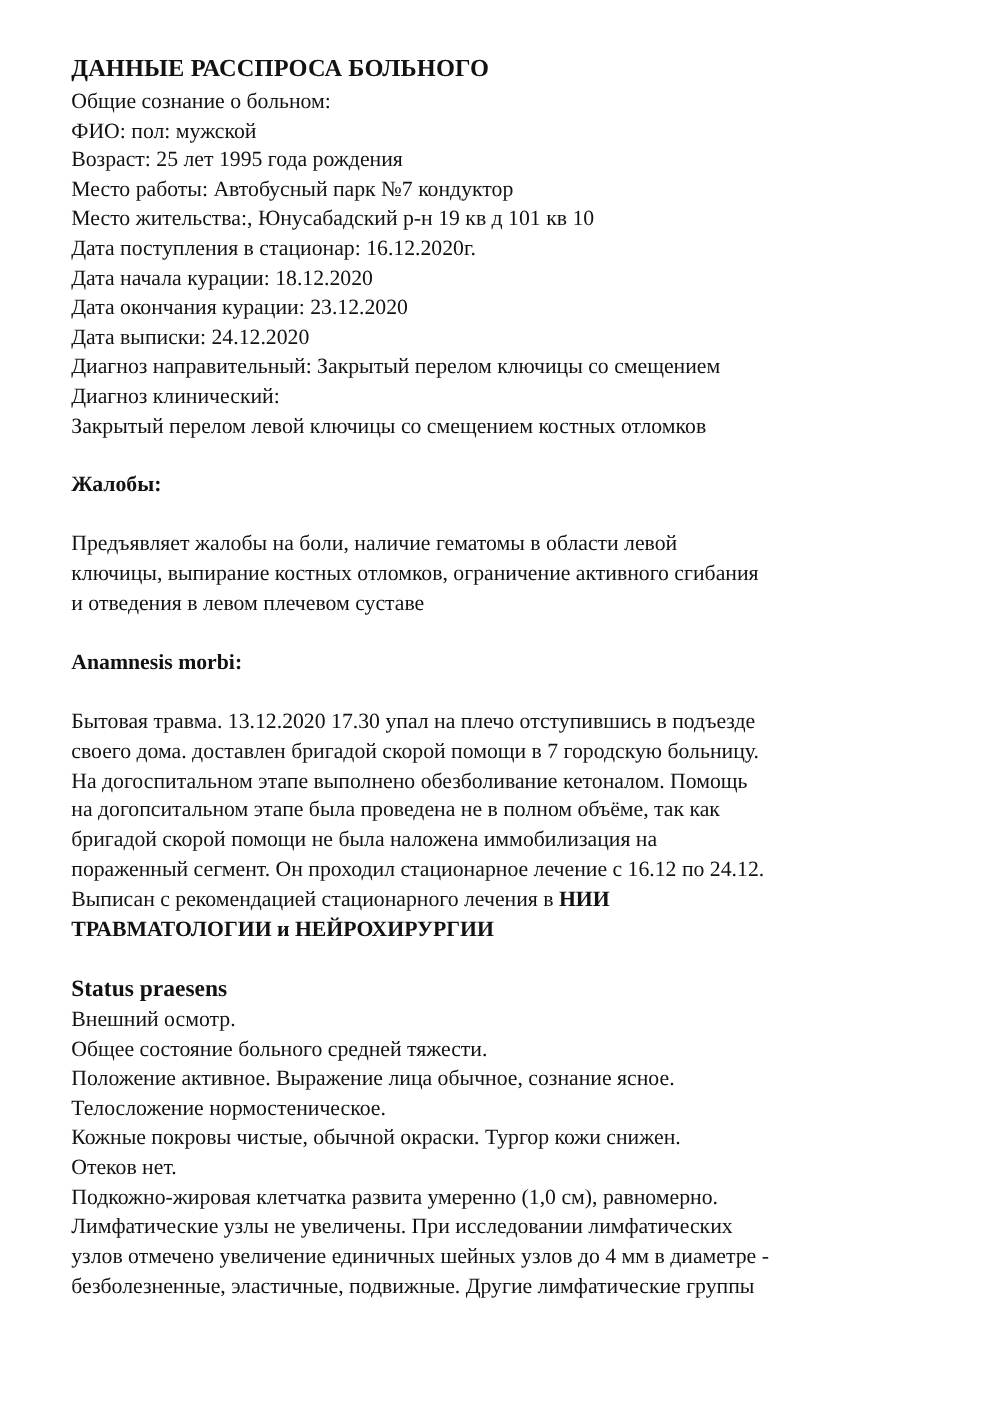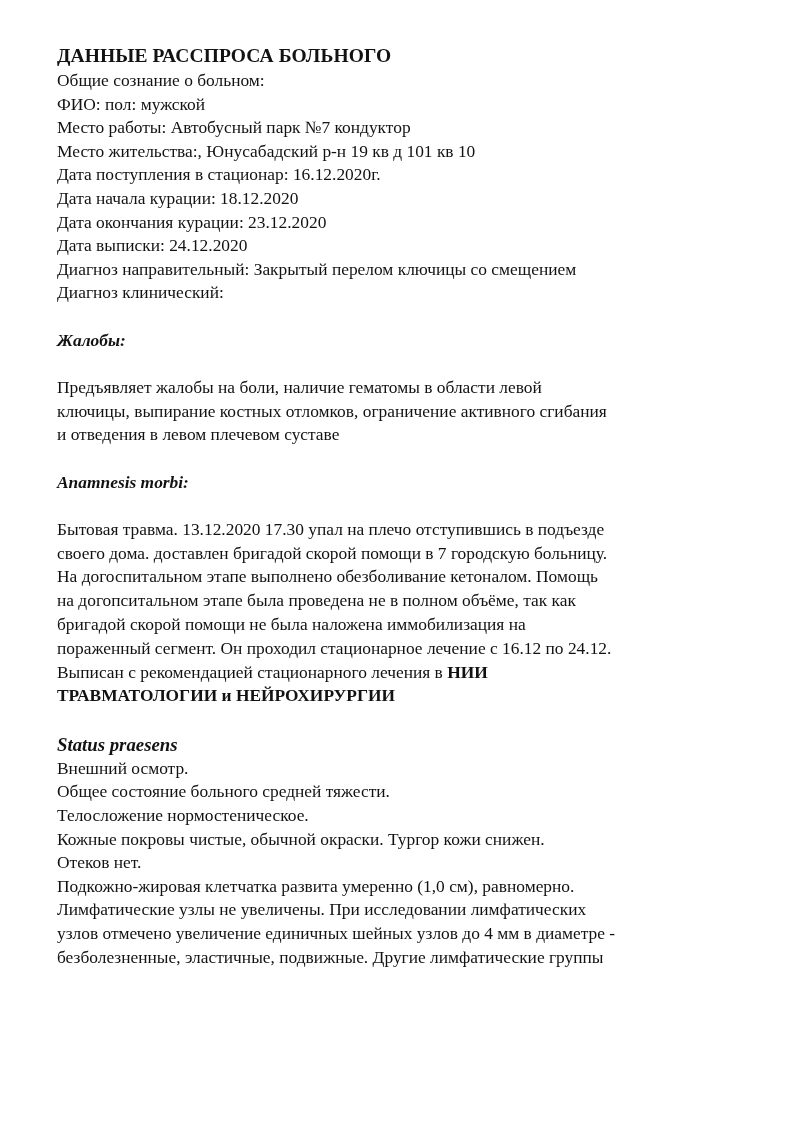--- a/index.html
+++ b/index.html
@@ -44,21 +44,20 @@
     margin: 0;
     text-align: left;
     max-width: 686px;
   }
   .section-head {
     font-size: 17.4px;
     font-weight: bold;
     line-height: 23.6px;
     margin: 0;
     white-space: nowrap;
-    font-style: italic;
   }
   .section-head.large {
     font-size: 18.8px;
     line-height: 25px;
   }
   .gap {
     height: 23.6px;
   }
   b.inline-bold {
     font-weight: bold;
@@ -67,28 +66,30 @@
 </head>
 <body>
 
 <div class="page">
 
   <h1 class="doc-title">ДАННЫЕ РАССПРОСА БОЛЬНОГО</h1>
 
   <div class="section">
     <p class="line">Общие сознание о больном:</p>
     <p class="line">ФИО: пол: мужской</p>
+    <p class="line">Возраст: 25 лет 1995 года рождения</p>
     <p class="line">Место работы: Автобусный парк №7  кондуктор</p>
     <p class="line">Место жительства:, Юнусабадский р-н 19 кв д 101 кв 10</p>
     <p class="line">Дата поступления в стационар: 16.12.2020г.</p>
     <p class="line">Дата начала курации: 18.12.2020</p>
     <p class="line">Дата окончания курации: 23.12.2020</p>
     <p class="line">Дата выписки: 24.12.2020</p>
     <p class="line">Диагноз направительный: Закрытый перелом ключицы со смещением</p>
     <p class="line">Диагноз клинический:</p>
+    <p class="line">Закрытый перелом левой ключицы со смещением костных отломков</p>
   </div>
 
   <div class="gap"></div>
 
   <div class="section">
     <p class="section-head">Жалобы:</p>
     <div class="gap"></div>
     <p class="para">Предъявляет жалобы на боли, наличие гематомы в области левой ключицы, выпирание костных отломков, ограничение активного сгибания и отведения в левом плечевом суставе</p>
   </div>
 
@@ -99,20 +100,21 @@
     <div class="gap"></div>
     <p class="para"><span>Бытовая травма.  13.12.2020 17.30 упал на плечо отступившись в подъезде своего дома. доставлен бригадой скорой помощи в 7 городскую больницу. На догоспитальном этапе выполнено обезболивание кетоналом. Помощь на догопситальном этапе была проведена не в полном объёме, так как бригадой скорой помощи не была наложена иммобилизация на пораженный сегмент. Он проходил стационарное лечение с 16.12 по 24.12. Выписан с рекомендацией стационарного лечения в </span><b class="inline-bold">НИИ ТРАВМАТОЛОГИИ и НЕЙРОХИРУРГИИ</b></p>
   </div>
 
   <div class="gap"></div>
 
   <div class="section">
     <p class="section-head large">Status praesens</p>
     <p class="line">Внешний осмотр.</p>
     <p class="line">Общее состояние больного средней тяжести.</p>
+    <p class="line">Положение активное. Выражение лица обычное, сознание ясное.</p>
     <p class="line">Телосложение нормостеническое.</p>
     <p class="line">Кожные покровы чистые, обычной окраски. Тургор кожи снижен.</p>
     <p class="line">Отеков нет.</p>
     <p class="line">Подкожно-жировая клетчатка развита умеренно (1,0 см), равномерно.</p>
     <p class="para">Лимфатические узлы не увеличены. При исследовании лимфатических узлов отмечено увеличение единичных шейных узлов до 4 мм в диаметре - безболезненные, эластичные, подвижные. Другие лимфатические группы</p>
   </div>
 
 </div>
 
 </body></html>

